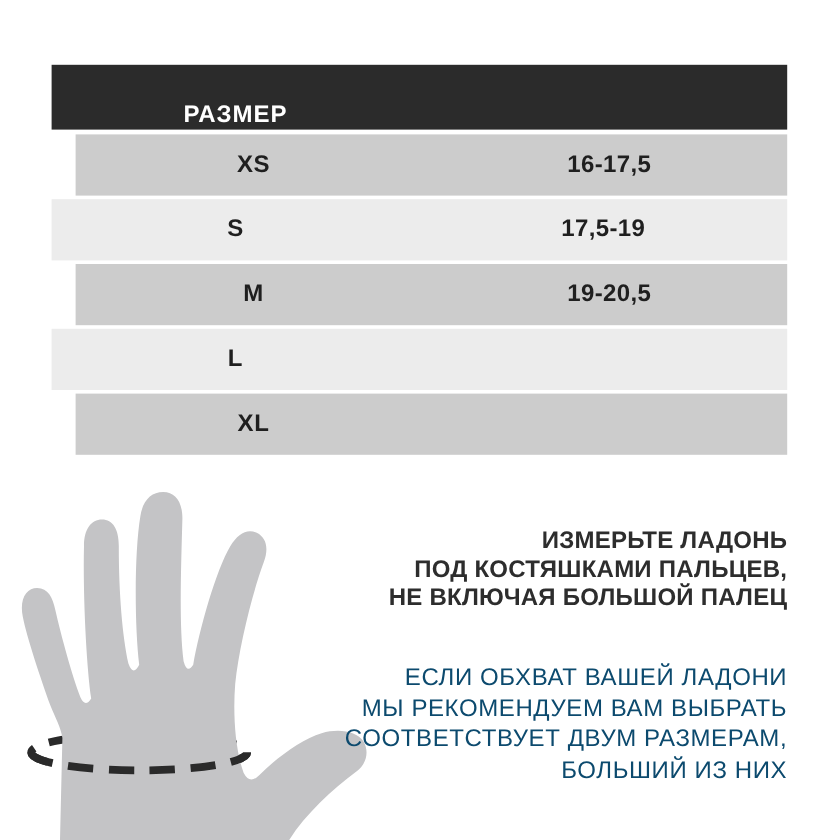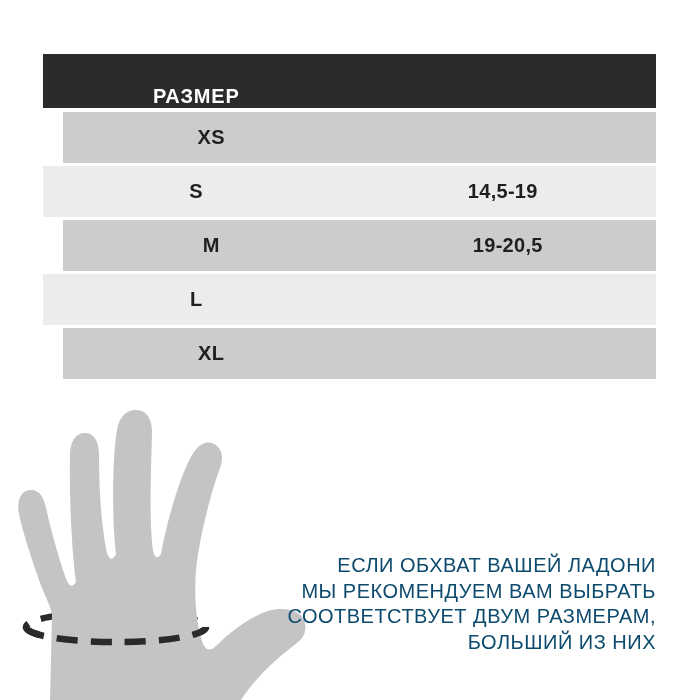--- a/index.html
+++ b/index.html
@@ -38,24 +38,25 @@
 
 <div class="canvas">
 
   <div class="size-table">
     <div class="thead">
       <div class="cell">РАЗМЕР</div>
     </div>
 
     <div class="trow dark">
       <div class="cell size-cell">XS</div>
+      <div class="cell range-cell">16-17,5</div>
     </div>
     <div class="trow light">
       <div class="cell size-cell">S</div>
-      <div class="cell range-cell">14,5-19</div>
+      <div class="cell range-cell">17,5-19</div>
     </div>
     <div class="trow dark">
       <div class="cell size-cell">M</div>
       <div class="cell range-cell">19-20,5</div>
     </div>
     <div class="trow light">
       <div class="cell size-cell">L</div>
     </div>
     <div class="trow dark">
       <div class="cell size-cell">XL</div>
@@ -95,20 +96,25 @@
         C 232 230 252 216 268 211
         C 282 207 297 209 303 218
         C 308 227 305 237 297 243
         C 277 258 255 278 241 300
         Z"></path>
 
       <path d="M 26 227 A 90 15 0 0 0 206 227" fill="none" stroke="#2a2a2a" stroke-width="6.5" stroke-dasharray="21 13"></path>
     </svg>
   </div>
 
+  <div class="measure-text">
+    <div>ИЗМЕРЬТЕ ЛАДОНЬ</div>
+    <div>ПОД КОСТЯШКАМИ ПАЛЬЦЕВ,</div>
+    <div>НЕ ВКЛЮЧАЯ БОЛЬШОЙ ПАЛЕЦ</div>
+  </div>
 
   <div class="note-text">
     <div>ЕСЛИ ОБХВАТ ВАШЕЙ ЛАДОНИ</div>
     <div>МЫ РЕКОМЕНДУЕМ ВАМ ВЫБРАТЬ</div>
     <div>СООТВЕТСТВУЕТ ДВУМ РАЗМЕРАМ,</div>
     <div>БОЛЬШИЙ ИЗ НИХ</div>
   </div>
 
 </div>
 

